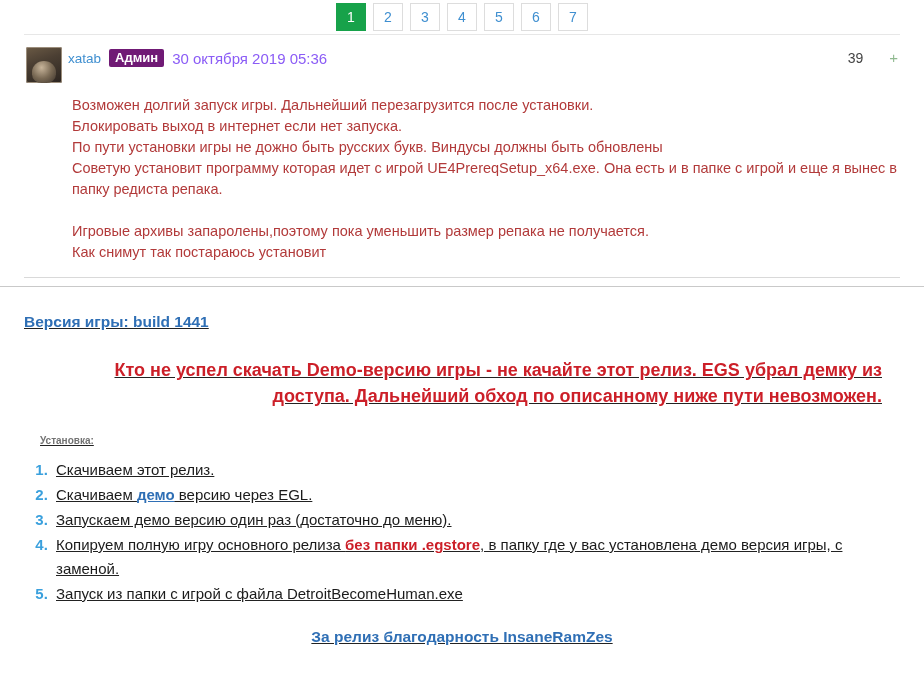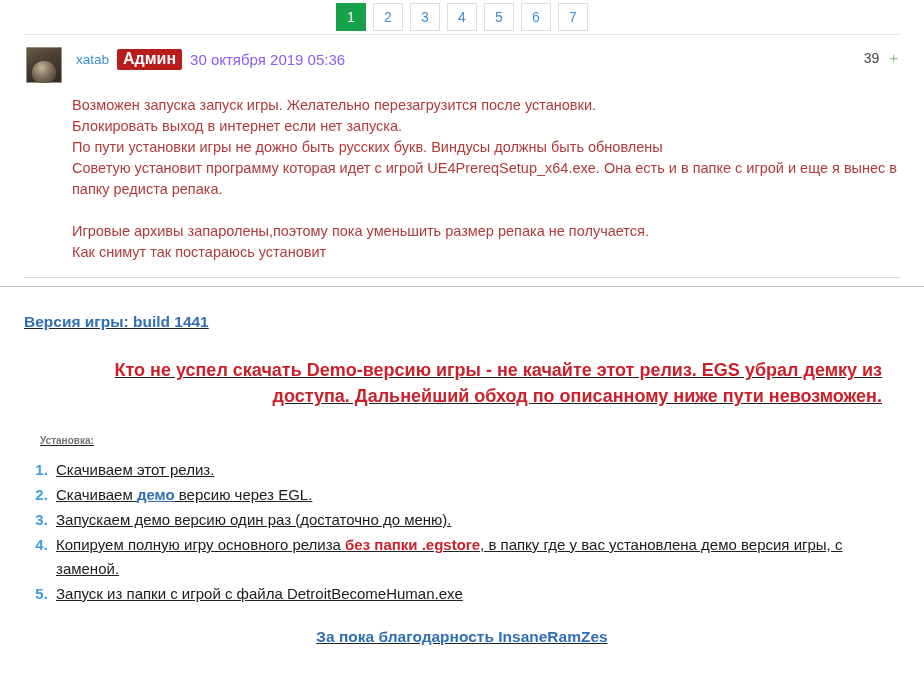--- a/index.html
+++ b/index.html
@@ -50,21 +50,21 @@
   .post-wrap {
     margin: 0 24px;
     border-top: 1px solid #e7e7e7;
     border-bottom: 1px solid #d9d9d9;
     padding: 12px 0 14px 0;
     position: relative;
   }
   .post-head {
     display: flex;
     align-items: flex-start;
-    gap: 14px;
+    gap: 6px;
     padding-left: 2px;
   }
   .avatar {
     width: 36px;
     height: 36px;
     flex: 0 0 36px;
     border-radius: 2px;
     background:
       linear-gradient(160deg, #6b5a45 0%, #4b3f33 40%, #2c2520 100%);
     box-shadow: inset 0 0 0 1px #9c8e7c;
@@ -84,39 +84,39 @@
     align-items: center;
     gap: 8px;
     padding-top: 2px;
   }
   .author {
     color: #3f8fd0;
     font-size: 13.5px;
     cursor: pointer;
   }
   .badge-admin {
-    background: #b91c1c;
+    background: #701a75;
     color: #ffffff;
-    font-size: 16px;
+    font-size: 13px;
     font-weight: bold;
     padding: 2px 6px 3px 6px;
     border-radius: 2px;
     line-height: 1;
   }
   .post-date {
     color: #8b5cf6;
     font-size: 15px;
   }
   .rating {
     position: absolute;
     right: 2px;
     top: 14px;
     display: flex;
     align-items: center;
-    gap: 10px;
+    gap: 26px;
     color: #444444;
     font-size: 14px;
   }
   .rating .plus {
     color: #8fb98f;
     font-size: 15px;
     cursor: pointer;
   }
   .post-body {
     margin: 12px 0 0 48px;
@@ -214,21 +214,21 @@
       <span class="post-date">30 октября 2019 05:36</span>
     </div>
   </div>
 
   <div class="rating">
     <span>39</span>
     <span class="plus">+</span>
   </div>
 
   <div class="post-body">
-    <p>Возможен запуска запуск игры. Желательно перезагрузится после установки.</p>
+    <p>Возможен долгий запуск игры. Дальнейший перезагрузится после установки.</p>
     <p>Блокировать выход в интернет если нет запуска.</p>
     <p>По пути установки игры не дожно быть русских букв. Виндусы должны быть обновлены</p>
     <p>Советую установит программу которая идет с игрой UE4PrereqSetup_x64.exe. Она есть и в папке с игрой и еще я вынес в папку редиста репака.</p>
     <div class="gap"></div>
     <p>Игровые архивы запаролены,поэтому пока уменьшить размер репака не получается.</p>
     <p>Как снимут так постараюсь установит</p>
   </div>
 </div>
 <div class="divider-strong"></div>
 
@@ -245,14 +245,14 @@
     <li>
       <span>Скачиваем </span><a class="link-demo">демо</a><span> версию через EGL.</span>
     </li>
     <li>Запускаем демо версию один раз (достаточно до меню).</li>
     <li>
       <span>Копируем полную игру основного релиза </span><span class="red-bold">без папки .egstore</span><span>, в папку где у вас установлена демо версия игры, с заменой.</span>
     </li>
     <li>Запуск из папки с игрой с файла DetroitBecomeHuman.exe</li>
   </ol>
 
-  <div class="thanks">За пока благодарность InsaneRamZes</div>
+  <div class="thanks">За релиз благодарность InsaneRamZes</div>
 </div>
 
 </body></html>

